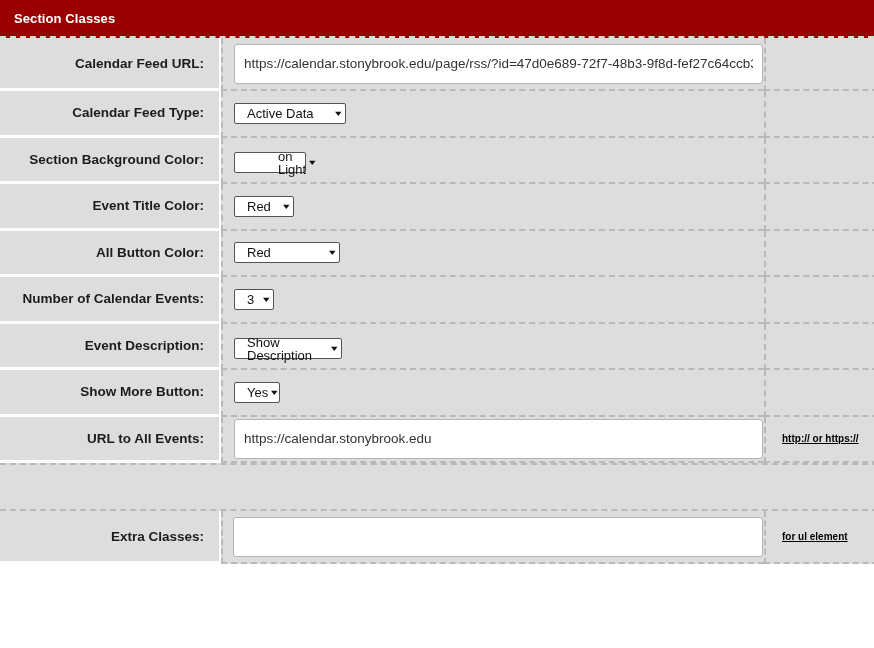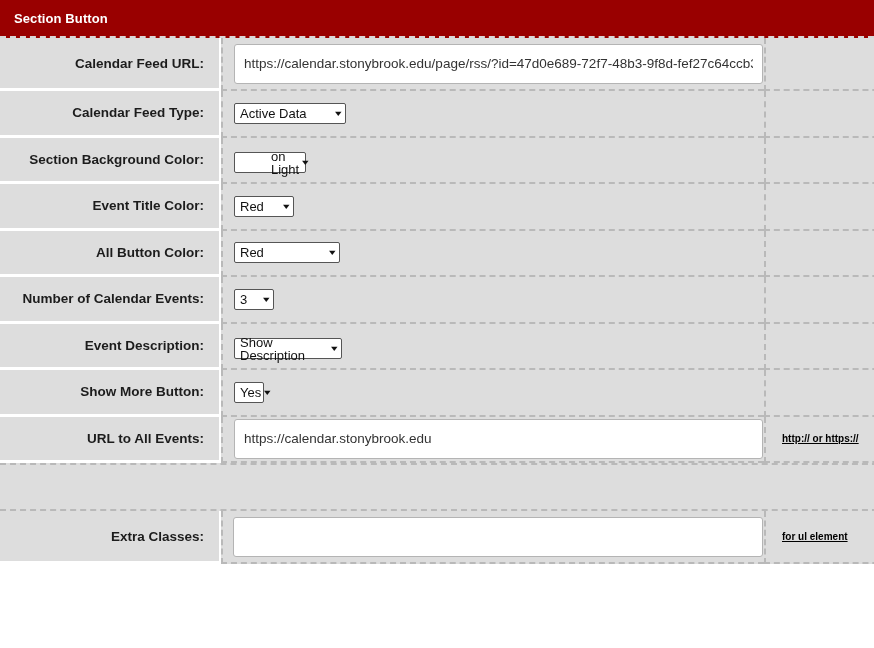--- a/index.html
+++ b/index.html
@@ -134,49 +134,49 @@
     border: 1px solid #555555;
     border-radius: 2px;
     font-family: "Liberation Sans", sans-serif;
     font-size: 13px;
     color: #111111;
     padding: 0 4px 0 5px;
     line-height: 1;
     cursor: default;
     user-select: none;
   }
-  .select-box .sel-text { padding-right: 4px; }
+  .select-box .sel-text { padding-right: 4px; margin-left: 7px; }
   .select-box .chev {
     font-size: 9px;
     line-height: 1;
     transform: scaleX(1.45) scaleY(0.95);
     display: inline-block;
     color: #111111;
   }
 
   .sel-w-feedtype  { width: 112px; }
   .sel-w-bgcolor   { width: 72px; padding-left: 36px; }
   .sel-w-titlecol  { width: 60px; }
   .sel-w-btncolor  { width: 106px; }
   .sel-w-numevents { width: 40px; }
   .sel-w-desc      { width: 108px; }
   .sel-w-cols      { width: 34px; }
-  .sel-w-showmore  { width: 30px; }
+  .sel-w-showmore  { width: 46px; }
 
   
   .r-tall   { height: 53px; }
   .r-normal { height: 46.5px; }
 </style>
 </head>
 <body>
 
 <div class="panel">
 
   <div class="panel-header">
-    <span class="panel-header-title">Section Button</span>
+    <span class="panel-header-title">Section Classes</span>
   </div>
 
   <table class="form-table">
     <tbody>
 
       <tr class="r-tall">
         <td class="cell-label">Calendar Feed URL:</td>
         <td class="cell-value">
           <input class="text-input w-url" type="text" value="https://calendar.stonybrook.edu/page/rss/?id=47d0e689-72f7-48b3-9f8d-fef27c64ccb3" style="">
         </td>

